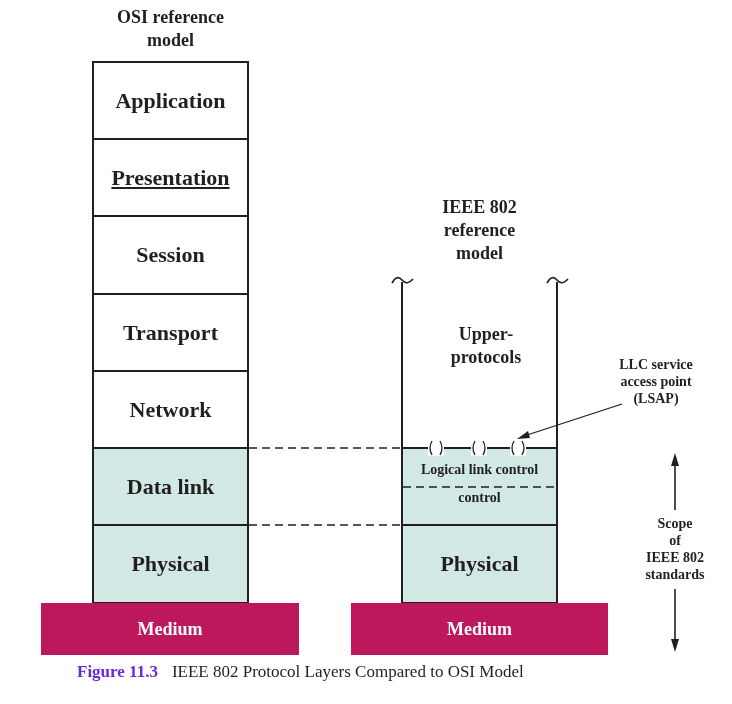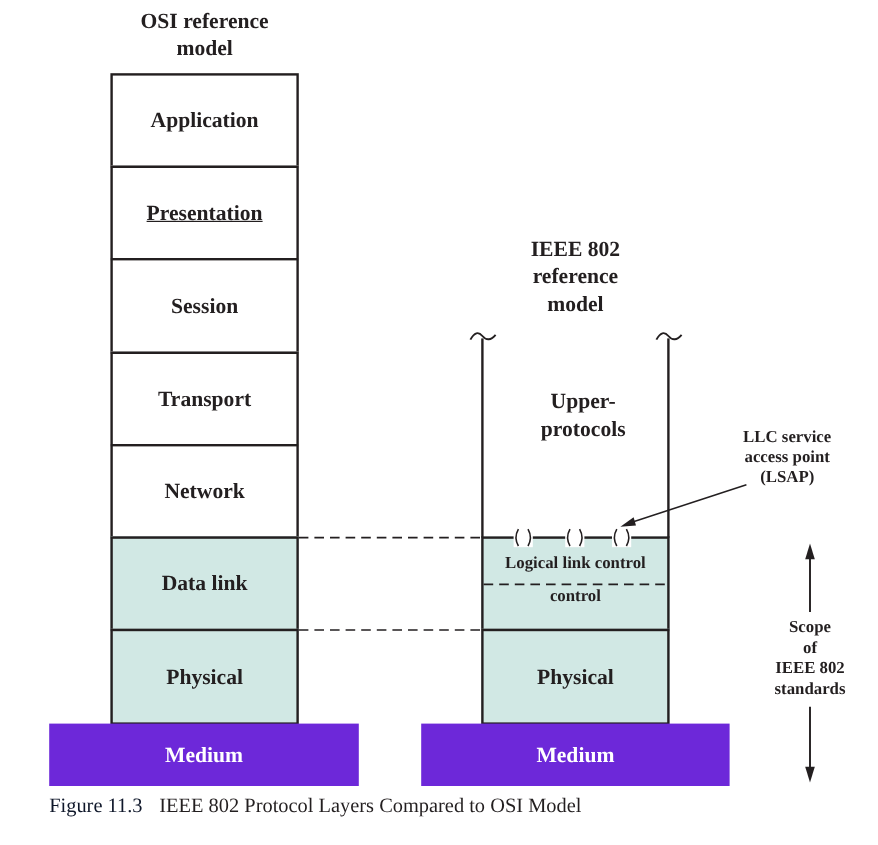--- a/index.html
+++ b/index.html
@@ -2,29 +2,29 @@
 <html><head>
   <meta charset="utf-8">
   <style>
     html, body { margin: 0; padding: 0; background: #ffffff; }
     body { width: 732px; height: 704px; position: relative; overflow: hidden;
            font-family: "Liberation Serif", "DejaVu Serif", serif; color: #231f20; }
     .abs { position: absolute; }
     .title { font-weight: bold; font-size: 18px; line-height: 23px; text-align: center; }
     .layer { position: absolute; box-sizing: border-box; border: 2px solid #231f20;
              display: flex; align-items: center; justify-content: center;
-             font-weight: bold; font-size: 18px; text-align: center; }
+             font-weight: bold; font-size: 22px; text-align: center; }
     .teal { background: #d1e8e4; }
     .white { background: #ffffff; }
-    .medium { position: absolute; background: #6d28d9; color: #ffffff;
+    .medium { position: absolute; background: #be185d; color: #ffffff;
               display: flex; align-items: center; justify-content: center;
               font-weight: bold; font-size: 18px; }
     .small { font-weight: bold; font-size: 14px; line-height: 17px; text-align: center; }
     .caption { font-size: 17px; }
-    .caption .fig { color: #0f172a; font-weight: normal; margin-right: 14px; }
+    .caption .fig { color: #6d28d9; font-weight: bold; margin-right: 14px; margin-left: 36px; }
     svg { position: absolute; left: 0; top: 0; }
   </style>
 </head>
 <body>
 
 <div class="abs title" style="left:93px; top:6px; width:155px;">
   <div>OSI reference</div>
   <div>model</div>
 </div>
 

